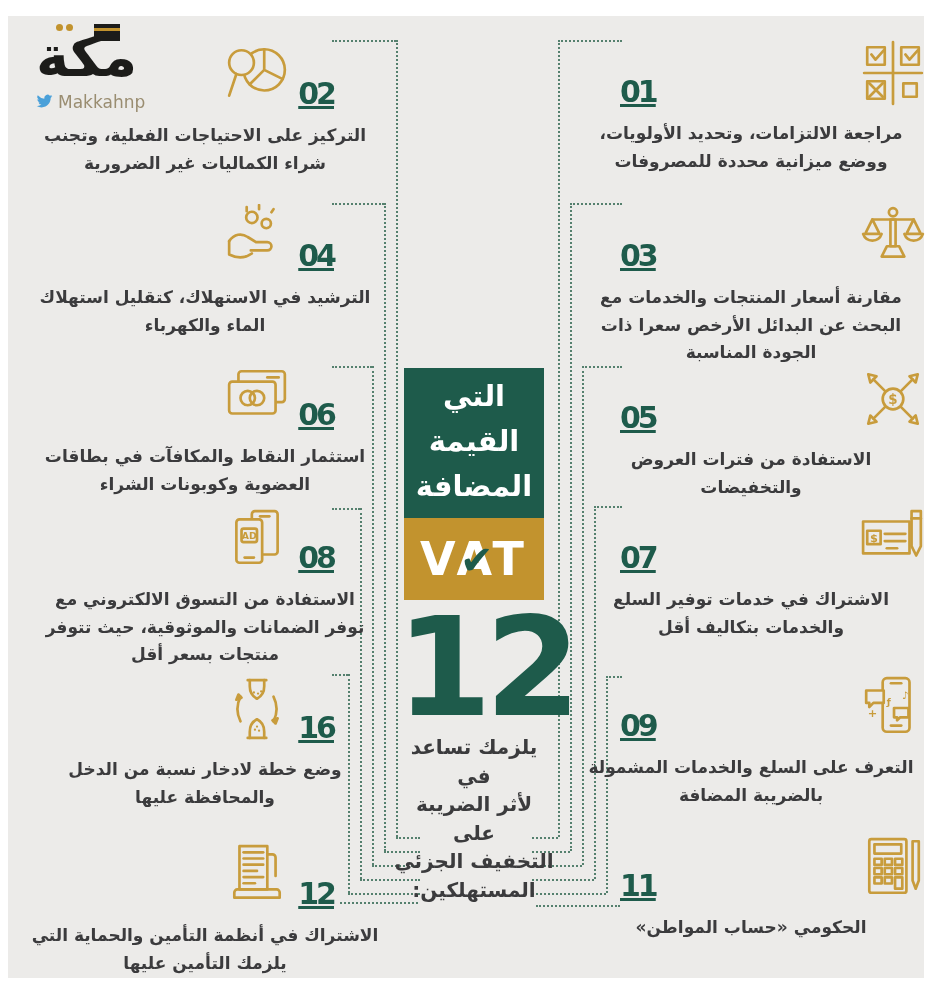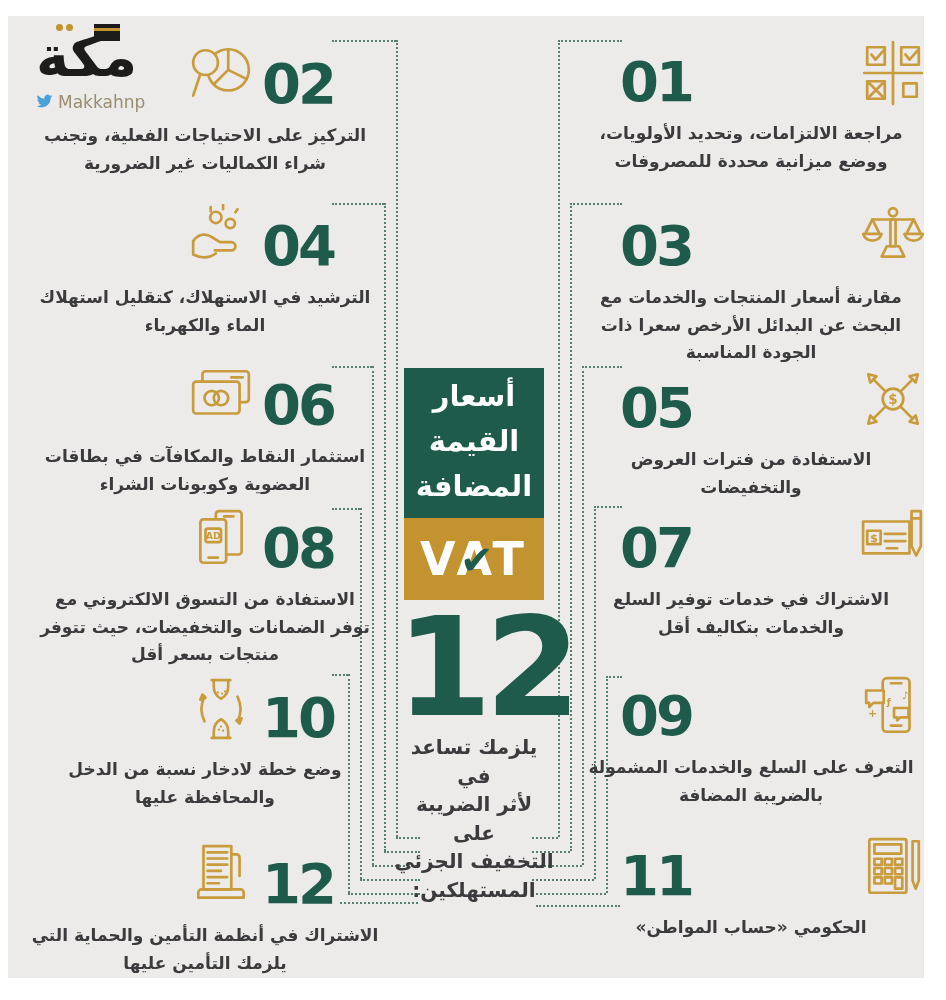--- a/index.html
+++ b/index.html
@@ -41,21 +41,21 @@
   .caption{position:absolute;left:392px;top:733px;width:164px;text-align:center;z-index:2;
            font-size:20px;font-weight:bold;color:var(--txt);line-height:28.5px;direction:rtl;}
 
   
   .item{position:absolute;width:350px;z-index:2;}
   .col-r{left:576px;}
   .col-l{left:30px;}
   .head{display:flex;align-items:flex-end;gap:8px;height:72px;}
   .col-r .head{justify-content:space-between;padding-left:44px;}
   .col-l .head{justify-content:flex-end;padding-right:46px;}
-  .num{font-size:56px;font-weight:bold;color:var(--green);line-height:0.82;letter-spacing:-3px;padding-bottom:1px;}
+  .num{font-size:30px;font-weight:bold;color:var(--green);line-height:0.82;letter-spacing:-3px;padding-bottom:1px;text-decoration:underline;}
   .icn{width:66px;height:66px;}
   .icn svg{width:66px;height:66px;display:block;}
   .txt{margin-top:14px;text-align:center;font-size:17px;font-weight:bold;color:var(--txt);
        line-height:27.5px;direction:rtl;}
   svg .s{stroke:var(--goldline);stroke-width:2.6;fill:none;stroke-linecap:round;stroke-linejoin:round;}
   svg .sm{stroke:var(--goldline);stroke-width:2.6;fill:var(--bg);stroke-linecap:round;stroke-linejoin:round;}
   svg .f{fill:var(--goldline);stroke:none;font-weight:bold;font-family:"DejaVu Sans",sans-serif;}
 </style>
 </head>
 <body>
@@ -109,21 +109,21 @@
     <div class="logo-tw">
       <svg width="17" height="15" viewBox="0 0 24 20">
         <path fill="#4aa0d9" d="M23 2.4c-.8.4-1.7.7-2.6.8A4.5 4.5 0 0 0 22.4.7a9 9 0 0 1-2.9 1.1A4.5 4.5 0 0 0 11.7 5c0 .35.04.7.1 1A12.8 12.8 0 0 1 2.5 1.3 4.5 4.5 0 0 0 3.9 7.3a4.4 4.4 0 0 1-2-.56v.06c0 2.2 1.55 4 3.6 4.4a4.5 4.5 0 0 1-2 .08 4.5 4.5 0 0 0 4.2 3.1A9 9 0 0 1 1 16.3a12.7 12.7 0 0 0 6.9 2c8.3 0 12.8-6.9 12.8-12.8v-.6c.9-.6 1.6-1.4 2.3-2.5z"></path>
       </svg>
       <span>Makkahnp</span>
     </div>
   </div>
 
   <div class="vatbox">
     <div class="vat-ar">
-      <div>أسعار</div>
+      <div>التي</div>
       <div>القيمة</div>
       <div>المضافة</div>
     </div>
     <div class="vat-en">
       <div class="w">VAT</div>
       <div class="vat-check">✔</div>
     </div>
   </div>
   <div class="bignum">12</div>
   <div class="caption">
@@ -300,21 +300,21 @@
           <rect x="17" y="22" width="15" height="13" rx="2"></rect>
           <line x1="20" y1="50" x2="29" y2="50"></line>
         </g>
         <text class="f" x="24.5" y="32" font-size="9" text-anchor="middle">AD</text>
           </svg>
       </div>
       <div class="num">08</div>
     </div>
     <div class="txt" dir="rtl">
       <div>الاستفادة من التسوق الالكتروني مع</div>
-      <div>توفر الضمانات والتخفيضات، حيث تتوفر</div>
+      <div>توفر الضمانات والموثوقية، حيث تتوفر</div>
       <div>منتجات بسعر أقل</div>
     </div>
   </div>
 
   <div class="item col-r" style="top:668px">
     <div class="head">
       <div class="num">09</div>
       <div class="icn">
         <svg viewBox="0 0 64 64">
             <g class="s">
@@ -352,21 +352,21 @@
         <g fill="#c89c3c">
           <circle cx="29" cy="16" r="1.1"></circle>
               <circle cx="33" cy="17" r="1.1"></circle>
               <circle cx="36" cy="15" r="1.1"></circle>
           <circle cx="30" cy="52" r="1.1"></circle>
               <circle cx="34" cy="53" r="1.1"></circle>
               <circle cx="32" cy="49" r="1.1"></circle>
         </g>
           </svg>
       </div>
-      <div class="num">10</div>
+      <div class="num">16</div>
     </div>
     <div class="txt" dir="rtl">
       <div>وضع خطة لادخار نسبة من الدخل</div>
       <div>والمحافظة عليها</div>
     </div>
   </div>
 
   <div class="item col-r" style="top:828px">
     <div class="head">
       <div class="num">11</div>

